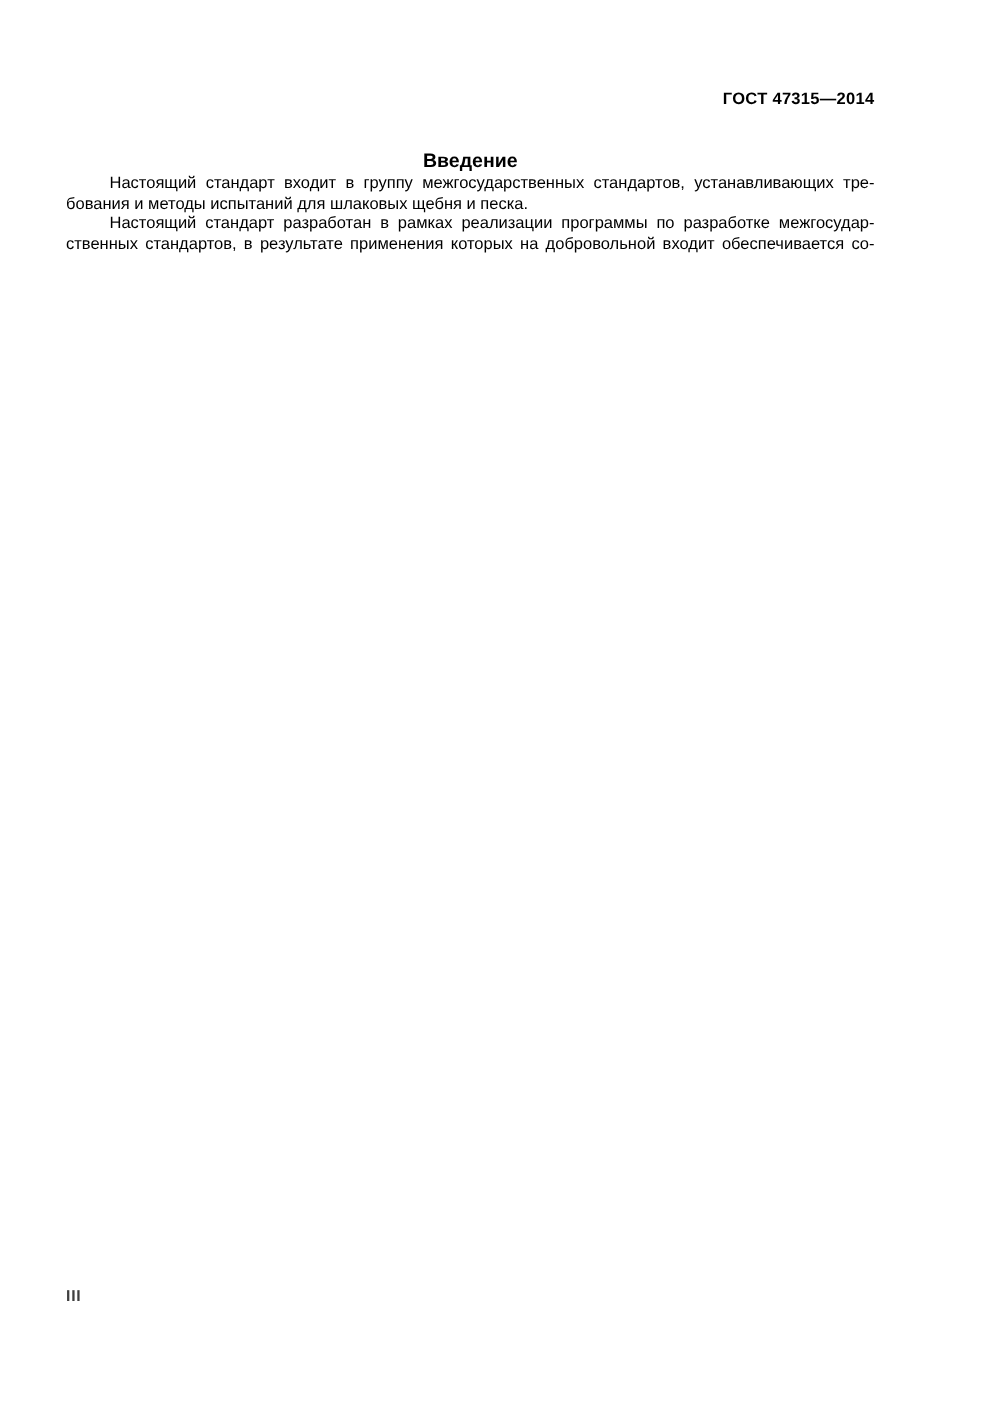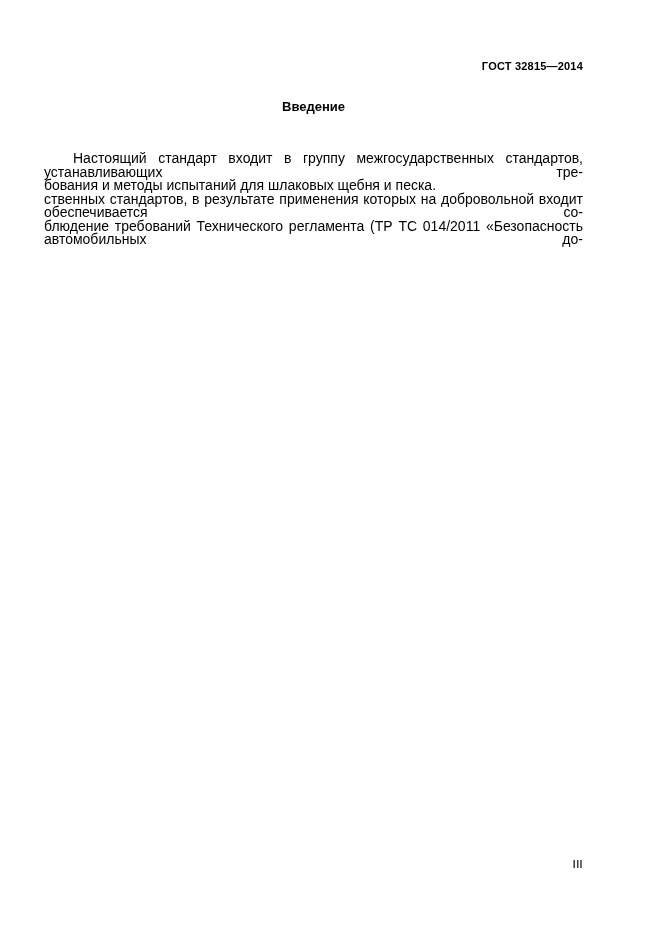--- a/index.html
+++ b/index.html
@@ -34,23 +34,22 @@
     margin: 0;
     text-align: center;
     font-size: 13px;
     font-weight: 700;
   }
   .doc-body {
     position: absolute;
     top: 116px;
     left: 44px;
     width: 539px;
-    font-size: 14px;
+    font-size: 11px;
     line-height: 13.5px;
-    margin-top: 36px;
   }
   .para {
     margin: 0;
     padding: 0;
   }
   .line {
     display: block;
     text-align: justify;
     text-align-last: justify;
     white-space: normal;
@@ -60,42 +59,41 @@
   }
   .line.last {
     text-align: center;
     text-align-last: left;
   }
   .page-number {
     position: absolute;
     top: 858px;
     left: 44px;
     width: 539px;
-    text-align: right;
     font-size: 10.5px;
     font-weight: 700;
     color: #3f3f3f;
     letter-spacing: 0.5px;
   }
 </style>
 </head>
 <body>
 
 <div class="page">
 
-  <div class="doc-header">ГОСТ 32815—2014</div>
+  <div class="doc-header">ГОСТ 47315—2014</div>
 
   <h1 class="doc-title">Введение</h1>
 
   <div class="doc-body">
     <p class="para">
       <span class="line first">Настоящий стандарт входит в группу межгосударственных стандартов, устанавливающих тре-</span>
       <span class="line last">бования и методы испытаний для шлаковых щебня и песка.</span>
     </p>
     <p class="para">
+      <span class="line first">Настоящий стандарт разработан в рамках реализации программы по разработке межгосудар-</span>
       <span class="line">ственных стандартов, в результате применения которых на добровольной входит обеспечивается со-</span>
-      <span class="line">блюдение требований Технического регламента (ТР ТС 014/2011 «Безопасность автомобильных до-</span>
     </p>
   </div>
 
   <div class="page-number">III</div>
 
 </div>
 
 </body></html>

